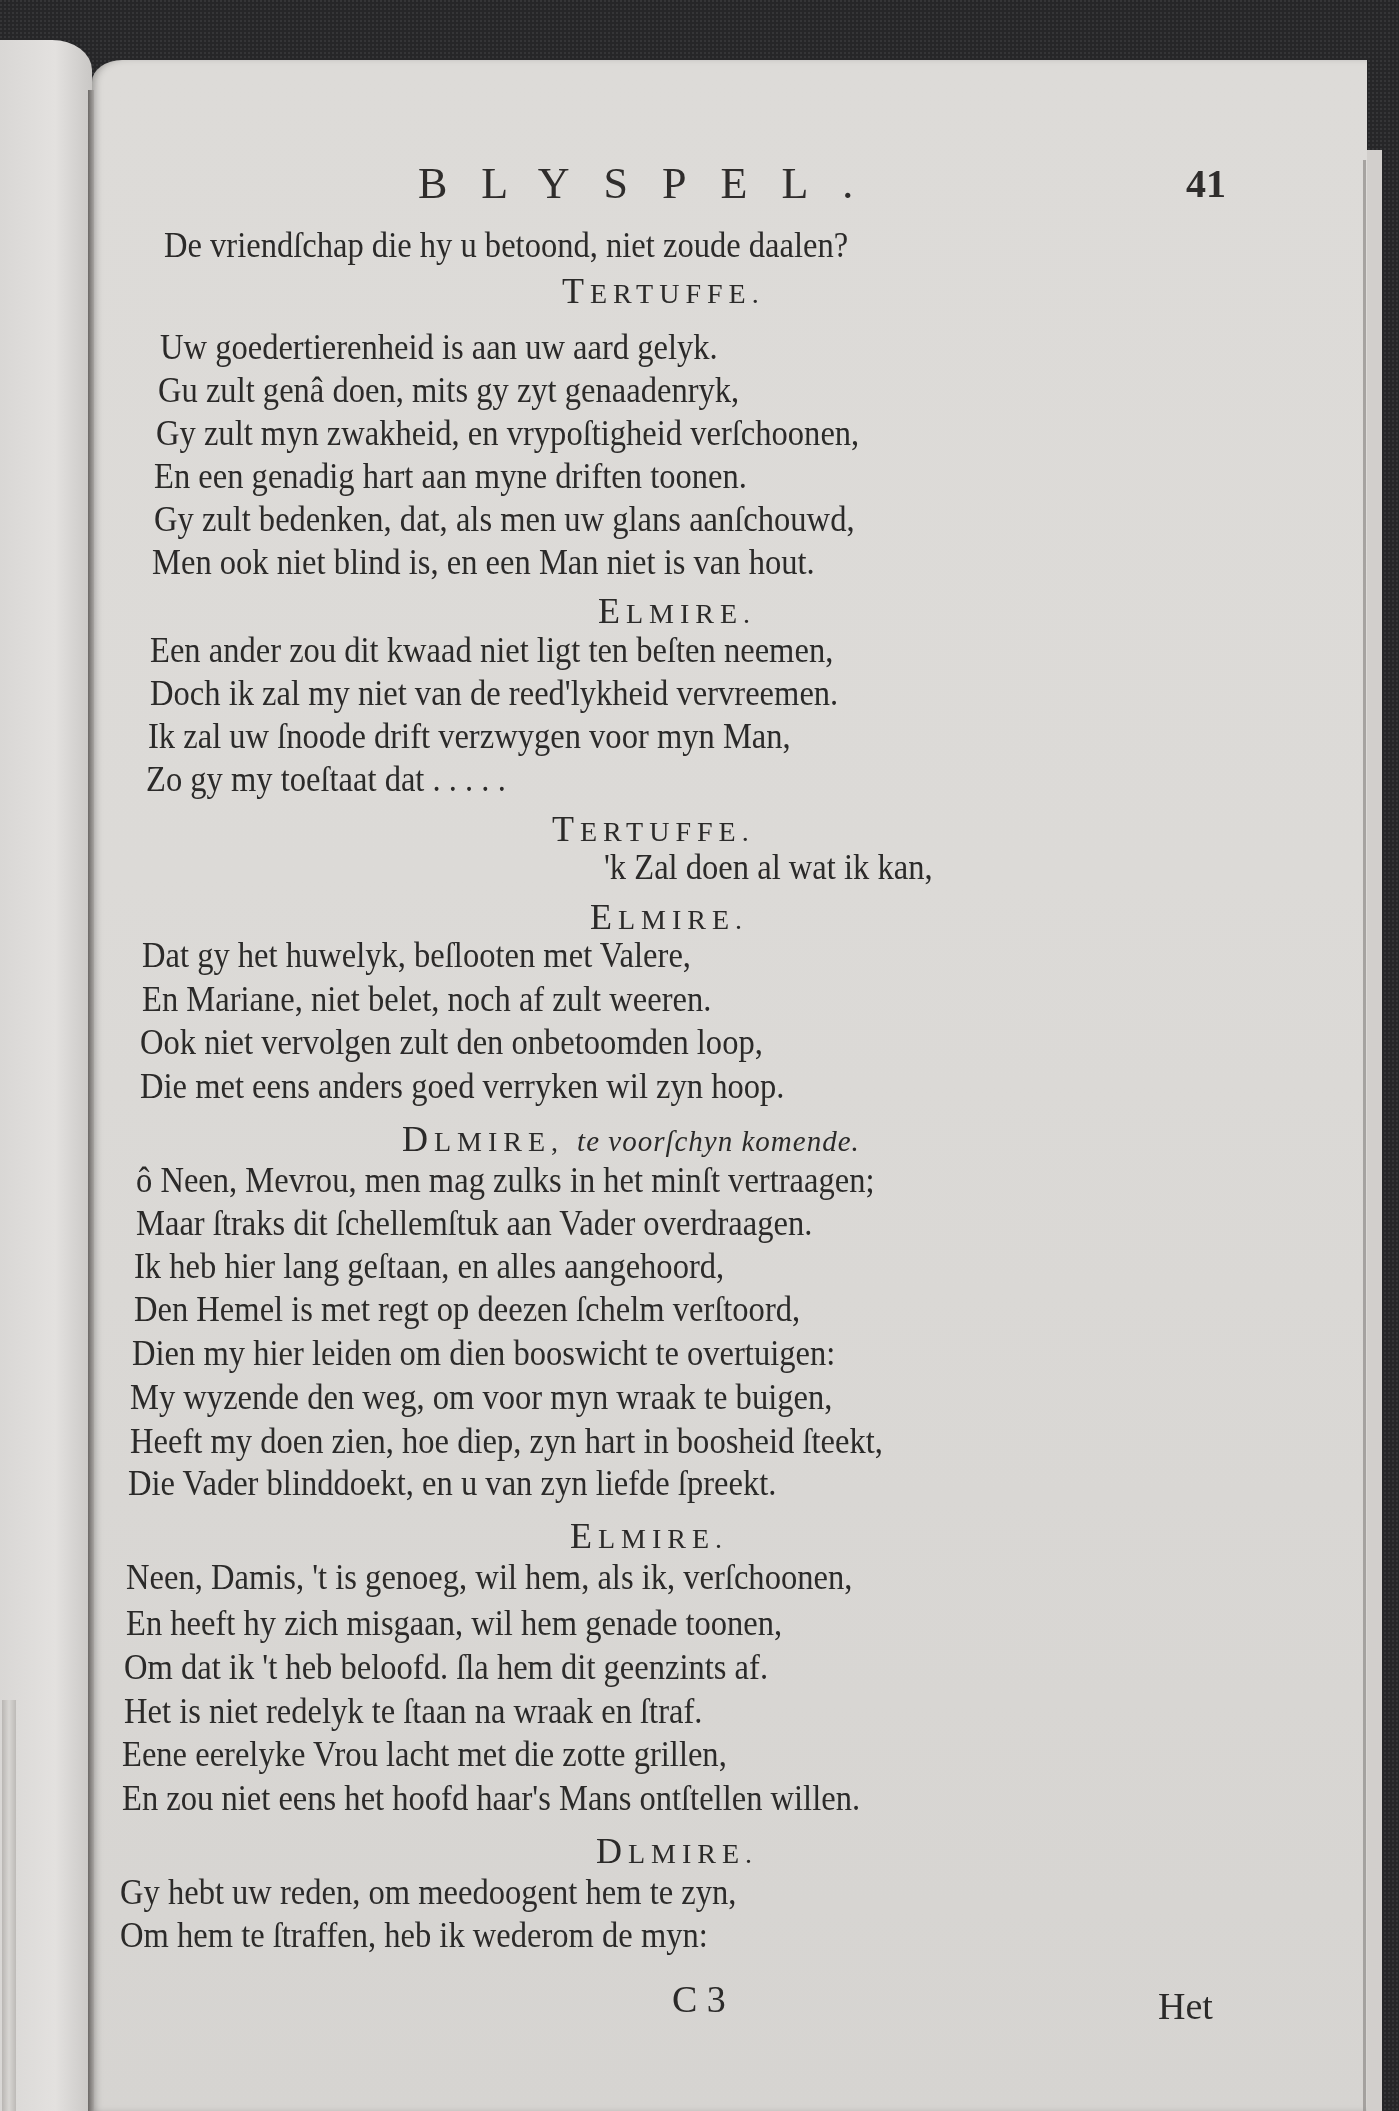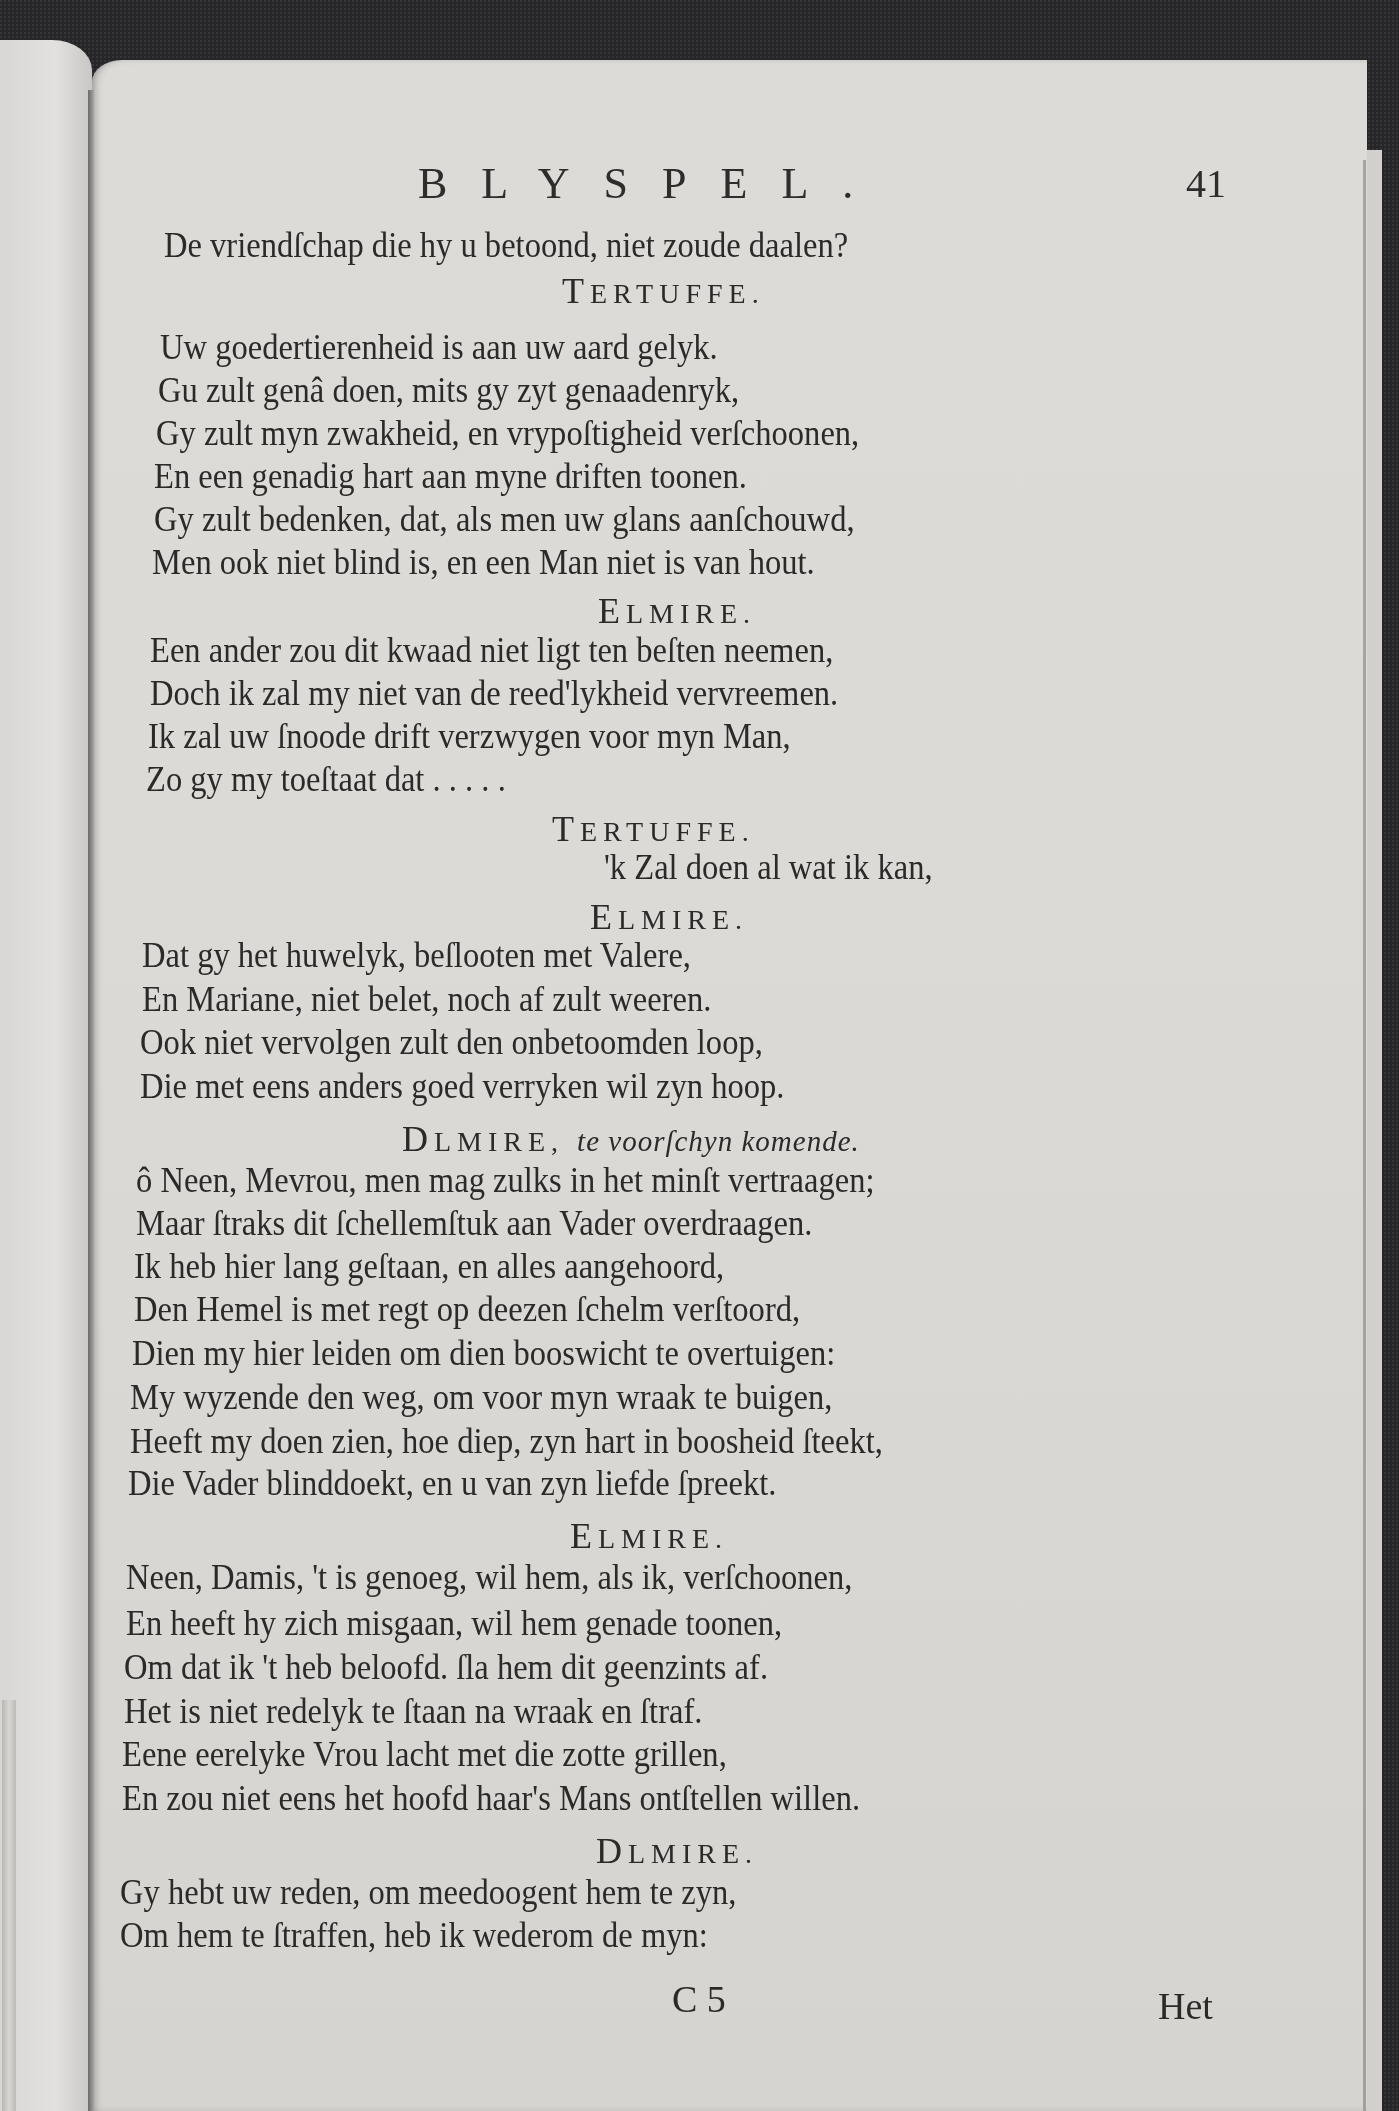--- a/index.html
+++ b/index.html
@@ -40,21 +40,21 @@
   .gutter {
     position: absolute; left: 88px; top: 90px; width: 6px; height: 2021px;
     background: linear-gradient(90deg, #6b6866, #a8a5a2);
   }
   .text { color: #2b2a29; position: absolute; white-space: nowrap; }
   .running-head {
     position: absolute; left: 418px; top: 158px;
     font-size: 44px; letter-spacing: 34px; color: #2f2d2c;
   }
   .page-num {
-    position: absolute; left: 1186px; top: 160px; font-size: 40px; font-weight: normal; color: #2f2d2c;
+    position: absolute; left: 1186px; top: 160px; font-size: 40px; font-weight: bold; color: #2f2d2c;
   }
   .verse { font-size: 35px; line-height: 1; transform: scaleX(0.93); transform-origin: left center; }
   .speaker {
     font-size: 28px; letter-spacing: 6px; font-variant: small-caps; text-transform: none;
   }
   .speaker .cap { font-size: 36px; }
   .speaker .direction { font-style: italic; letter-spacing: 1px; font-variant: normal; font-size: 29px; text-align: center; }
   .sig { position: absolute; left: 672px; top: 1977px; font-size: 38px; }
   .catch { position: absolute; left: 1158px; top: 1984px; font-size: 38px; }
 </style>
@@ -105,14 +105,14 @@
 <div class="text verse" style="left:126px;top:1560px">Neen, Damis, 't is genoeg, wil hem, als ik, verſchoonen,</div>
 <div class="text verse" style="left:126px;top:1606px">En heeft hy zich misgaan, wil hem genade toonen,</div>
 <div class="text verse" style="left:124px;top:1650px">Om dat ik 't heb beloofd. ſla hem dit geenzints af.</div>
 <div class="text verse" style="left:124px;top:1694px">Het is niet redelyk te ſtaan na wraak en ſtraf.</div>
 <div class="text verse" style="left:122px;top:1737px">Eene eerelyke Vrou lacht met die zotte grillen,</div>
 <div class="text verse" style="left:122px;top:1781px">En zou niet eens het hoofd haar's Mans ontſtellen willen.</div>
 <div class="text speaker" style="left:596px;top:1830px"><span class="cap">D</span><span>LMIRE.</span></div>
 <div class="text verse" style="left:120px;top:1875px">Gy hebt uw reden, om meedoogent hem te zyn,</div>
 <div class="text verse" style="left:120px;top:1918px">Om hem te ſtraffen, heb ik wederom de myn:</div>
 
-<div class="text sig">C 5</div>
+<div class="text sig">C 3</div>
 <div class="text catch">Het</div>
 
 </body></html>

